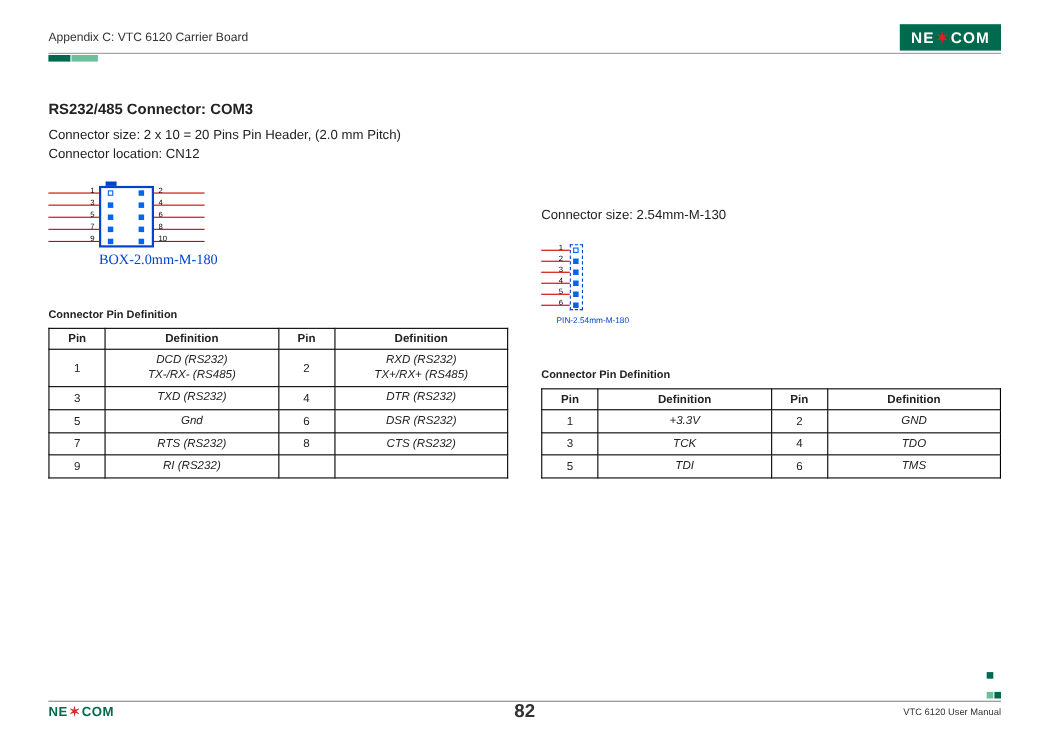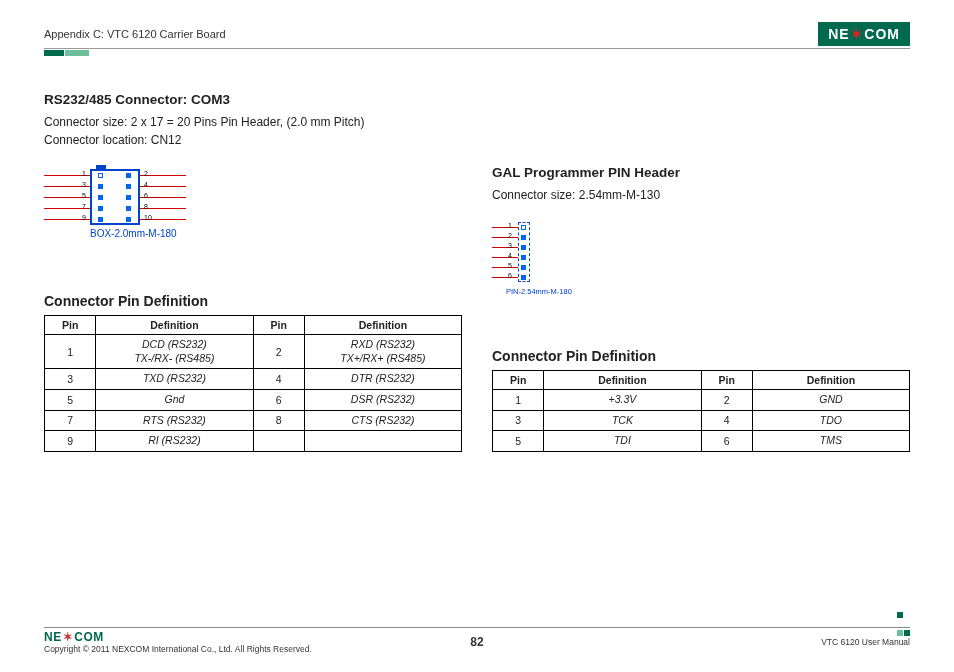--- a/index.html
+++ b/index.html
@@ -112,24 +112,25 @@
     height: 1px;
     background: #cc0000;
   }
   .com3-num {
     position: absolute;
     font-size: 7px;
     color: #000;
   }
   .com3-label {
     position: absolute;
-    font-size: 10px;
+    font-size: 13px;
     color: #0044cc;
     top: 61px;
     left: 46px;
+    font-family: Liberation Serif, serif;
   }
   
   .jp5-diag {
     position: relative;
     width: 120px;
     height: 80px;
   }
   .jp5-strip {
     position: absolute;
     left: 26px;
@@ -165,23 +166,23 @@
     left: 16px;
   }
   .jp5-label {
     position: absolute;
     font-size: 7.5px;
     color: #0044cc;
     top: 65px;
     left: 14px;
   }
   .table-title {
-    font-size: 14px;
-    font-weight: bold;
-    margin-top: 36px;
+    font-size: 10px;
+    font-weight: bold;
+    margin-top: 24px;
     margin-bottom: 6px;
   }
   table.pindef {
     border-collapse: collapse;
     width: 100%;
     font-size: 10.5px;
   }
   table.pindef th, table.pindef td {
     border: 1px solid #000;
     padding: 3px 17px;
@@ -221,21 +222,21 @@
     font-size: 12px;
     letter-spacing: 0.5px;
     display: flex;
     align-items: center;
   }
   .page-num {
     position: absolute;
     left: 50%;
     transform: translateX(-50%);
     font-weight: bold;
-    font-size: 12px;
+    font-size: 17px;
   }
   .corner-mark {
     position: absolute;
     right: 0;
     bottom: 14px;
   }
   .corner-mark span { display:inline-block; width:6px; height:6px; margin-left:1px; }
 </style>
 </head>
 <body>
@@ -254,21 +255,21 @@
   <div class="divider"></div>
   <div class="accent-bars">
     <span style="width:20px;background:#006a4e"></span>
     <span style="width:24px;background:#6dbf9c"></span>
   </div>
 
   <div class="columns">
 
     <div class="col">
       <div class="section-title">RS232/485 Connector: COM3</div>
-      <div class="section-text">Connector size: 2 x 17 = 20 Pins Pin Header, (2.0 mm Pitch)</div>
+      <div class="section-text">Connector size: 2 x 10 = 20 Pins Pin Header, (2.0 mm Pitch)</div>
       <div class="section-text">Connector location: CN12</div>
 
       <div class="diagram-area">
         <div class="com3-diag">
           <div class="com3-box"></div>
 
           <div class="com3-line" style="left:0;top:8px;width:46px"></div>
           <div class="com3-line" style="left:0;top:19px;width:46px"></div>
           <div class="com3-line" style="left:0;top:30px;width:46px"></div>
           <div class="com3-line" style="left:0;top:41px;width:46px"></div>
@@ -341,21 +342,20 @@
               <td>9</td>
               <td class="def">RI (RS232)</td>
               <td></td>
               <td class="def"></td>
             </tr>
           </tbody>
       </table>
     </div>
 
     <div class="col">
-      <div class="section-title">GAL Programmer PIN Header</div>
       <div class="section-text">Connector size: 2.54mm-M-130</div>
 
       <div class="diagram-area">
         <div class="jp5-diag">
           <div class="jp5-strip"></div>
           <div class="jp5-pin1" style="top:3px"></div>
           <div class="jp5-pin" style="top:13px"></div>
           <div class="jp5-pin" style="top:23px"></div>
           <div class="jp5-pin" style="top:33px"></div>
           <div class="jp5-pin" style="top:43px"></div>
@@ -413,21 +413,20 @@
 
 <div class="footer">
   <div class="footer-divider"></div>
   <div class="footer-row">
     <div>
       <div class="footer-logo">
         <span>NE</span>
           <span class="logo-red-swoosh" style="color:#cc3333">✶</span>
           <span>COM</span>
       </div>
-      <div>Copyright © 2011 NEXCOM International Co., Ltd. All Rights Reserved.</div>
     </div>
     <div class="page-num">82</div>
     <div>VTC 6120 User Manual</div>
   </div>
   <div class="corner-mark">
     <span style="background:#006a4e"></span><br>
     <span style="background:#6dbf9c"></span><span style="background:#006a4e"></span>
   </div>
 </div>
 

